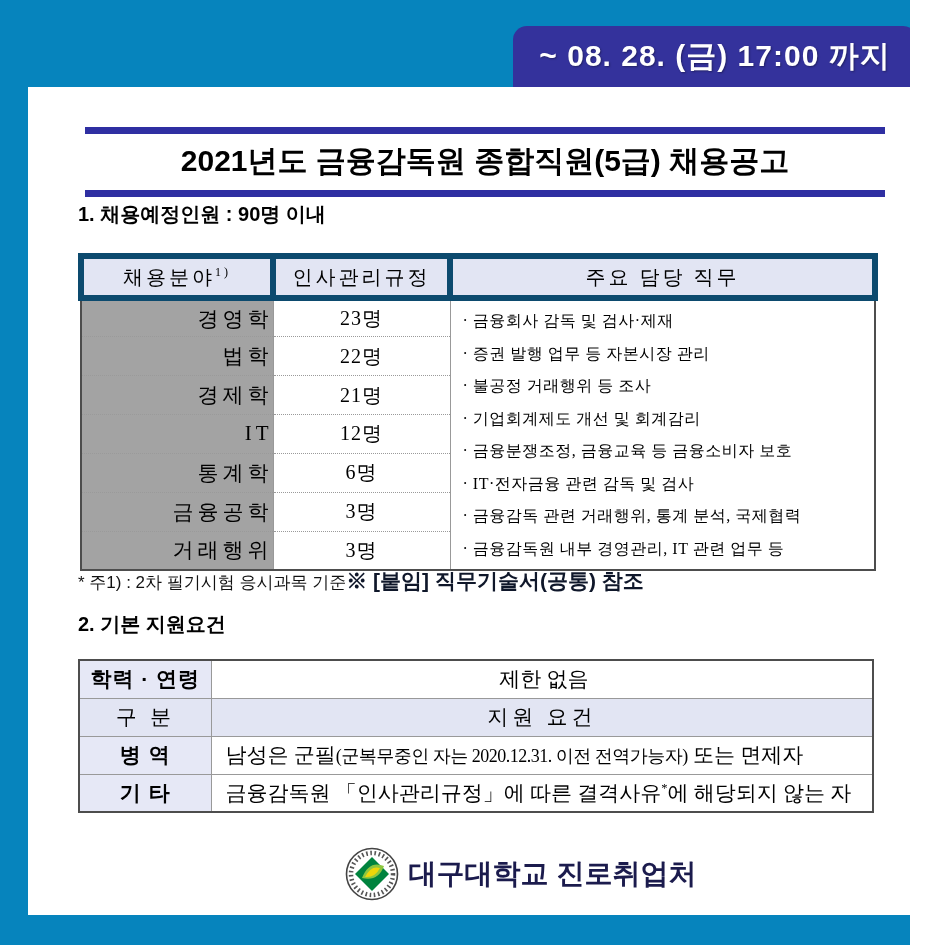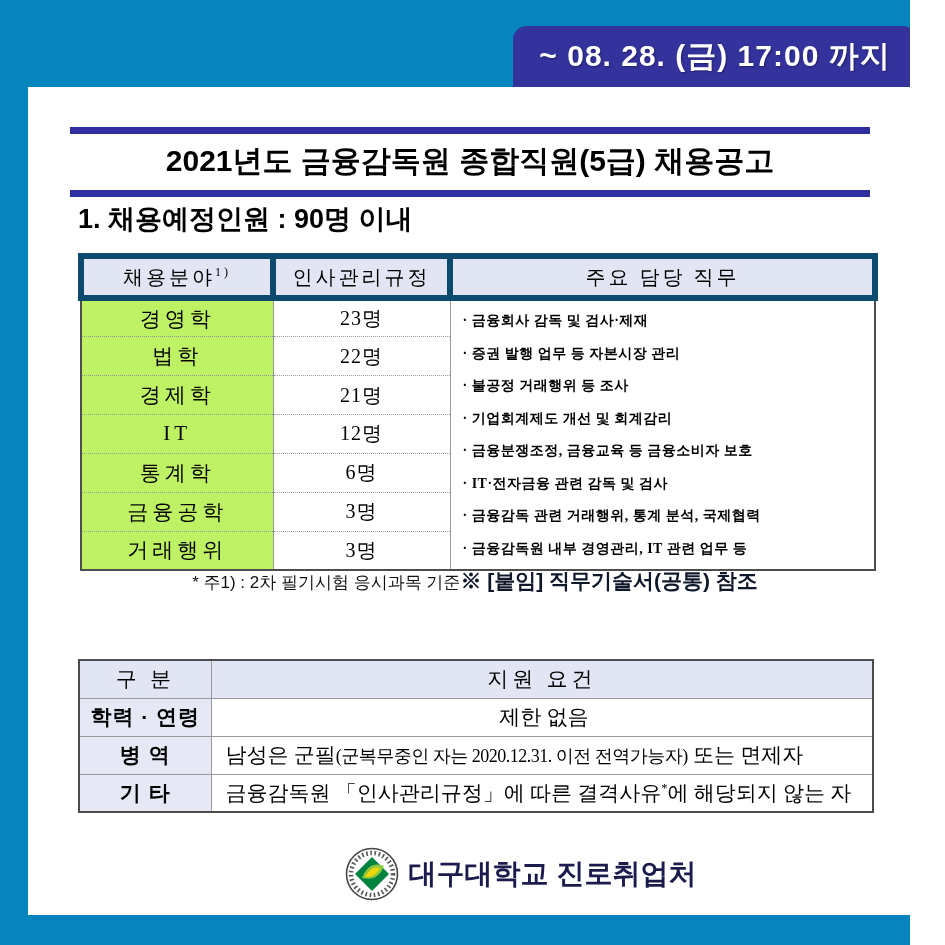--- a/index.html
+++ b/index.html
@@ -27,34 +27,34 @@
 
   .content {
     position: absolute;
     left: 28px; top: 87px;
     width: 889px; height: 828px;
     background: #ffffff;
   }
 
   .title-box {
     position: absolute;
-    left: 42px; top: 40px; width: 800px;
+    left: 57px; top: 40px; width: 800px;
     border-top: 7px solid #2f2fa2;
     border-bottom: 7px solid #2f2fa2;
     padding: 7px 0 8px 0;
     text-align: center;
   }
   .title-box h1 {
     font-size: 30px; font-weight: bold; color: #000;
     letter-spacing: 0px;
   }
 
   .sec-heading {
     position: absolute; left: 50px;
-    font-size: 27px; font-weight: bold; color: #000;
+    font-size: 20px; font-weight: bold; color: #000;
     letter-spacing: 0px;
   }
   .s1-heading { top: 114px; }
   .s2-heading { top: 524px; }
 
   table { border-collapse: collapse; table-layout: fixed; }
 
   .t1 {
     position: absolute; left: 50px; top: 166px;
     width: 794px;
@@ -66,31 +66,31 @@
     background: #e2e5f3;
     border: 6px solid #0c4a6e;
     font-size: 20px; font-weight: normal;
     letter-spacing: 3px;
     color: #000;
   }
   .t1 td { border-left: 1px solid #999; border-right: 1px solid #999; }
   .t1 .r td { height: 38px; border-top: 1px dotted #9a9a9a; }
   .t1 .r-first td { border-top: 1px solid #999; }
   .t1 td.field {
-    background: #bef264;
-    text-align: center;
+    background: #a3a3a3;
+    text-align: right;
     font-size: 21px; letter-spacing: 4px;
   }
   .t1 td.count { text-align: center; font-size: 20px; letter-spacing: 1px; }
   .t1 td.duties { vertical-align: middle; padding: 4px 6px 4px 12px; background: #fff; }
-  .t1 td.duties .duty { font-size: 14px; line-height: 32.5px; letter-spacing: 0.5px; white-space: nowrap; font-weight: bold; }
+  .t1 td.duties .duty { font-size: 16px; line-height: 32.5px; letter-spacing: 0.5px; white-space: nowrap; }
 
   .footnote-row {
     position: absolute; left: 50px; top: 480px; width: 794px;
-    display: flex; justify-content: center; align-items: baseline;
+    display: flex; justify-content: flex-start; align-items: baseline;
   }
   .footnote-left { font-size: 17px; color: #111; letter-spacing: 0px; }
   .footnote-right { font-size: 21px; font-weight: bold; color: #0f172a; }
 
   .t2 {
     position: absolute; left: 50px; top: 572px;
     width: 794px;
     border: 2px solid #4d4d4d;
   }
   .t2 th, .t2 td { border: 1px solid #999; height: 38px; }
@@ -188,34 +188,35 @@
         <td class="count">3명</td>
       </tr>
     </tbody>
       </table>
 
     <div class="footnote-row">
       <span class="footnote-left">* 주1) : 2차 필기시험 응시과목 기준</span>
       <span class="footnote-right">※ [붙임] 직무기술서(공통) 참조</span>
     </div>
 
+    <div class="sec-heading s2-heading">2. 기본 지원요건</div>
 
     <table class="t2">
       <colgroup>
           <col style="width:132px">
           <col style="width:662px">
         </colgroup>
       <tbody>
           <tr>
+        <td class="cat">학력 · 연령</td>
+        <td class="req center">제한 없음</td>
+      </tr>
+      <tr>
         <th>구 분</th>
         <th>지원 요건</th>
-      </tr>
-      <tr>
-        <td class="cat">학력 · 연령</td>
-        <td class="req center">제한 없음</td>
       </tr>
       <tr>
         <td class="cat">병 역</td>
         <td class="req"><span>남성은 군필</span><span class="paren">(군복무중인 자는 2020.12.31. 이전 전역가능자)</span><span> 또는 면제자</span></td>
       </tr>
       <tr>
         <td class="cat">기 타</td>
         <td class="req"><span>금융감독원 「인사관리규정」에 따른 결격사유</span><sup>*</sup><span>에 해당되지 않는 자</span></td>
       </tr>
     </tbody>

